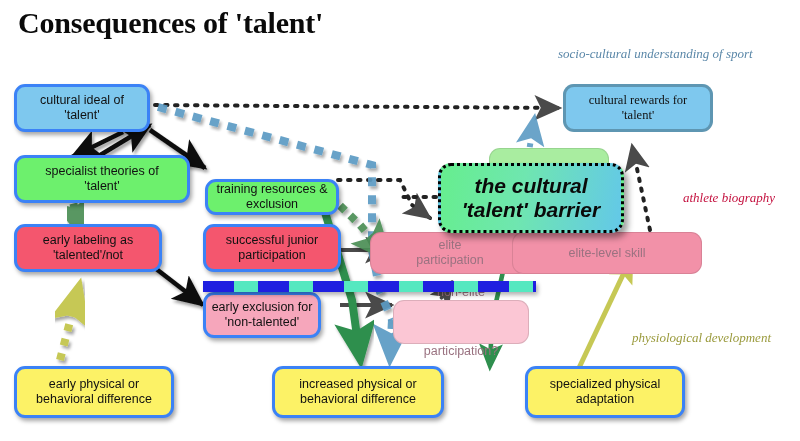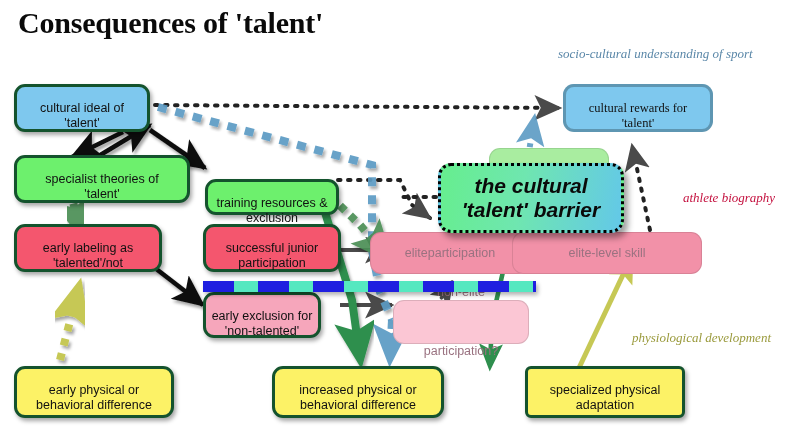--- a/index.html
+++ b/index.html
@@ -11,28 +11,28 @@
     font-family:"Liberation Serif",serif;
     font-weight:bold;font-size:30px;color:#0a0a0a;
     letter-spacing:-0.2px;white-space:nowrap;
   }
 
   svg#wires{position:absolute;left:0;top:0;width:800px;height:441px;}
 
   .node{
     position:absolute;
     box-sizing:border-box;
-    display:flex;align-items:center;justify-content:flex-start;
+    display:flex;align-items:center;justify-content:center;
     text-align:center;
     font-family:"Liberation Sans",sans-serif;
     font-size:12.5px;
     line-height:1.18;
     color:#111;
     border-radius:11px;
-    border:3px solid #14532d;
+    border:3px solid #3b82f6;
     padding:14px 4px;
     box-shadow:2px 3px 4px rgba(0,0,0,0.35);
     z-index:6;
   }
   .node span{display:block;}
   .blue{background:#7ec8ee;}
   .green{background:#6df06d;}
   .red{background:#f4566e;}
   .pink{background:#f6a6bb;}
   .yellow{background:#fcf266;}
@@ -221,21 +221,21 @@
       <path d="M445,394 L518,394" stroke="#f28118" stroke-width="10" stroke-dasharray="10 10" fill="none" marker-end="url(#ah-orange)" filter="url(#soft)"></path>
     </g>
   </svg>
 
   <div class="axis-label" id="lbl-socio">socio-cultural understanding of sport</div>
   <div class="axis-label" id="lbl-bio">athlete biography</div>
   <div class="axis-label" id="lbl-physio">physiological development</div>
 
   <div class="ghost greeng" style="left:489px;top:148px;width:120px;height:42px;"></div>
 
-  <div class="ghost pinkg" style="left:370px;top:232px;width:160px;height:42px;flex-direction:row;">
+  <div class="ghost pinkg" style="left:370px;top:232px;width:160px;height:42px;flex-direction:column;">
     <span>elite</span>
     <span>participation</span>
   </div>
 
   <div class="ghost pinkg" style="left:512px;top:232px;width:190px;height:42px;">
     <span>elite-level skill</span>
   </div>
 
   <div class="ghost pinkpale" style="left:393px;top:300px;width:136px;height:44px;flex-direction:column;">
     <span>non-elite</span>
@@ -284,21 +284,21 @@
   <div class="node yellow" style="left:14px;top:366px;width:160px;height:52px;flex-direction:column;">
     <span>early physical or</span>
     <span>behavioral difference</span>
   </div>
 
   <div class="node yellow" style="left:272px;top:366px;width:172px;height:52px;flex-direction:column;">
     <span>increased physical or</span>
     <span>behavioral difference</span>
   </div>
 
-  <div class="node yellow" style="left:525px;top:366px;width:160px;height:52px;flex-direction:column;border-radius:6px;">
+  <div class="node yellow" style="left:525px;top:366px;width:160px;height:52px;flex-direction:column;">
     <span>specialized physical</span>
     <span>adaptation</span>
   </div>
 
   <div id="barrier">
     <div style="display:flex;flex-direction:column;">
       <span>the cultural</span>
       <span>'talent' barrier</span>
     </div>
   </div>

